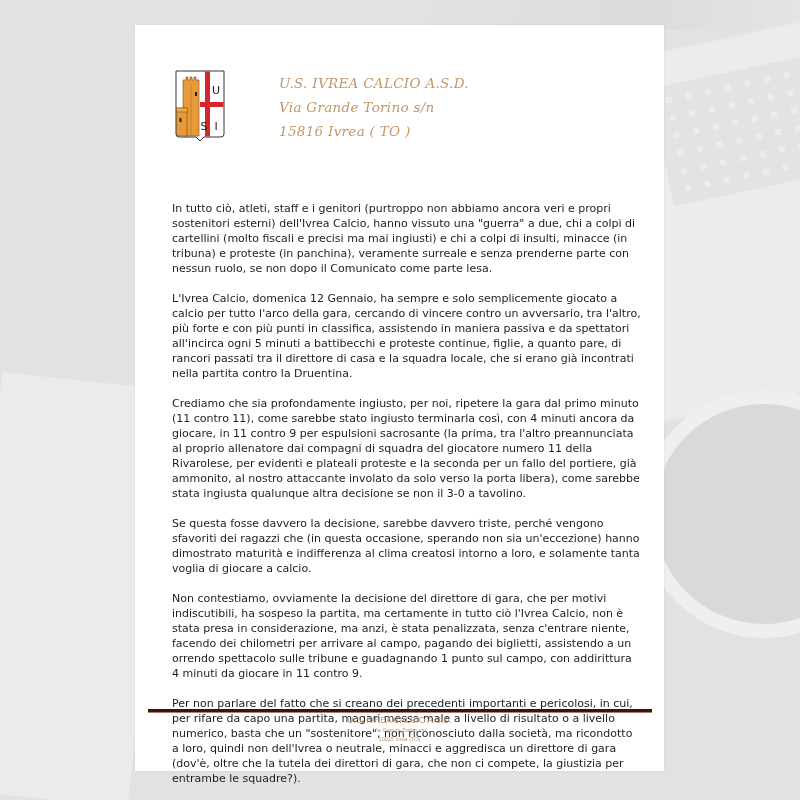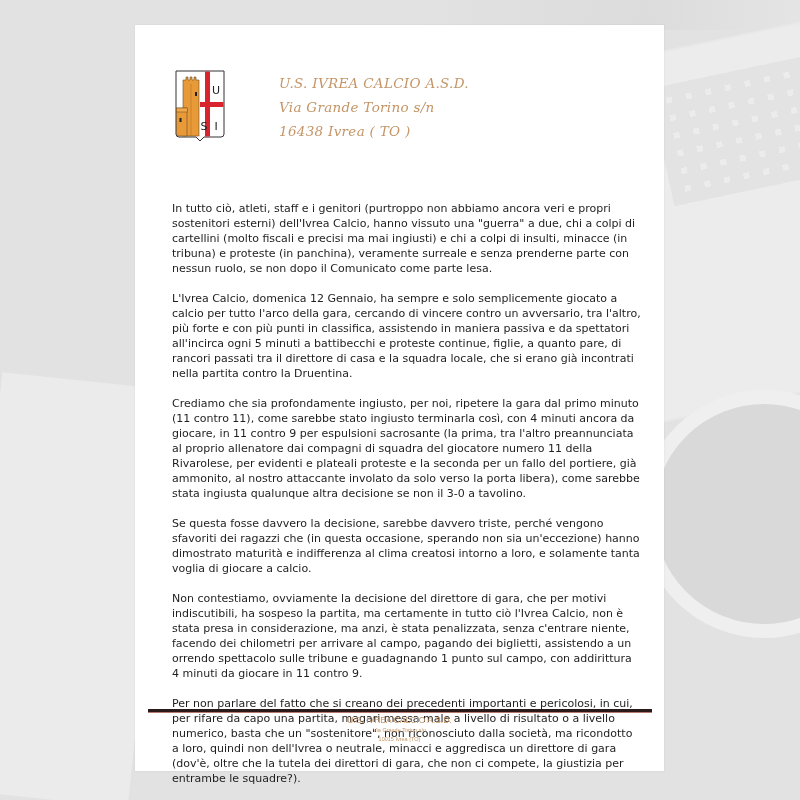--- a/index.html
+++ b/index.html
@@ -92,21 +92,21 @@
       <rect x="20" y="22" width="2" height="4" fill="#222"></rect>
       <rect x="4.5" y="48" width="2" height="4" fill="#222"></rect>
       <line x1="16" y1="14" x2="16" y2="66" stroke="#a86a22" stroke-width="0.5"></line>
       <text x="41" y="24" font-size="11" font-family="DejaVu Sans, sans-serif" fill="#222" text-anchor="middle">U</text>
       <text x="29" y="60" font-size="11" font-family="DejaVu Sans, sans-serif" fill="#222" text-anchor="middle">S</text>
       <text x="41" y="60" font-size="11" font-family="DejaVu Sans, sans-serif" fill="#222" text-anchor="middle">I</text>
     </svg>
     <div class="club-lines">
       <div>U.S. IVREA CALCIO A.S.D.</div>
       <div>Via Grande Torino s/n</div>
-      <div>16438 Ivrea  ( TO )</div>
+      <div>15816 Ivrea  ( TO )</div>
     </div>
   </div>
 
   <div class="body-text">
     <p>In tutto ciò, atleti, staff e i genitori (purtroppo non abbiamo ancora veri e propri sostenitori esterni) dell'Ivrea Calcio, hanno vissuto una "guerra" a due, chi a colpi di cartellini (molto fiscali e precisi ma mai ingiusti) e chi a colpi di insulti, minacce (in tribuna) e proteste (in panchina), veramente surreale e senza prenderne parte con nessun ruolo, se non dopo il Comunicato come parte lesa.</p>
     <p>L'Ivrea Calcio, domenica 12 Gennaio, ha sempre e solo semplicemente giocato a calcio per tutto l'arco della gara, cercando di vincere contro un avversario, tra l'altro, più forte e con più punti in classifica, assistendo in maniera passiva e da spettatori all'incirca ogni 5 minuti a battibecchi e proteste continue, figlie, a quanto pare, di rancori passati tra il direttore di casa e la squadra locale, che si erano già incontrati nella partita contro la Druentina.</p>
     <p>Crediamo che sia profondamente ingiusto, per noi, ripetere la gara dal primo minuto (11 contro 11), come sarebbe stato ingiusto terminarla così, con 4 minuti ancora da giocare, in 11 contro 9 per espulsioni sacrosante (la prima, tra l'altro preannunciata al proprio allenatore dai compagni di squadra del giocatore numero 11 della Rivarolese, per evidenti e plateali proteste e la seconda per un fallo del portiere, già ammonito, al nostro attaccante involato da solo verso la porta libera), come sarebbe stata ingiusta qualunque altra decisione se non il 3-0 a tavolino.</p>
     <p>Se questa fosse davvero la decisione, sarebbe davvero triste, perché vengono sfavoriti dei ragazzi che (in questa occasione, sperando non sia un'eccezione) hanno dimostrato maturità e indifferenza al clima creatosi intorno a loro, e solamente tanta voglia di giocare a calcio.</p>
     <p>Non contestiamo, ovviamente la decisione del direttore di gara, che per motivi indiscutibili, ha sospeso la partita, ma certamente in tutto ciò l'Ivrea Calcio, non è stata presa in considerazione, ma anzi, è stata penalizzata, senza c'entrare niente, facendo dei chilometri per arrivare al campo, pagando dei biglietti, assistendo a un orrendo spettacolo sulle tribune e guadagnando 1 punto sul campo, con addirittura 4 minuti da giocare in 11 contro 9.</p>
     <p>Per non parlare del fatto che si creano dei precedenti importanti e pericolosi, in cui, per rifare da capo una partita, magari messa male a livello di risultato o a livello numerico, basta che un "sostenitore", non riconosciuto dalla società, ma ricondotto a loro, quindi non dell'Ivrea o neutrale, minacci e aggredisca un direttore di gara (dov'è, oltre che la tutela dei direttori di gara, che non ci compete, la giustizia per entrambe le squadre?).</p>

